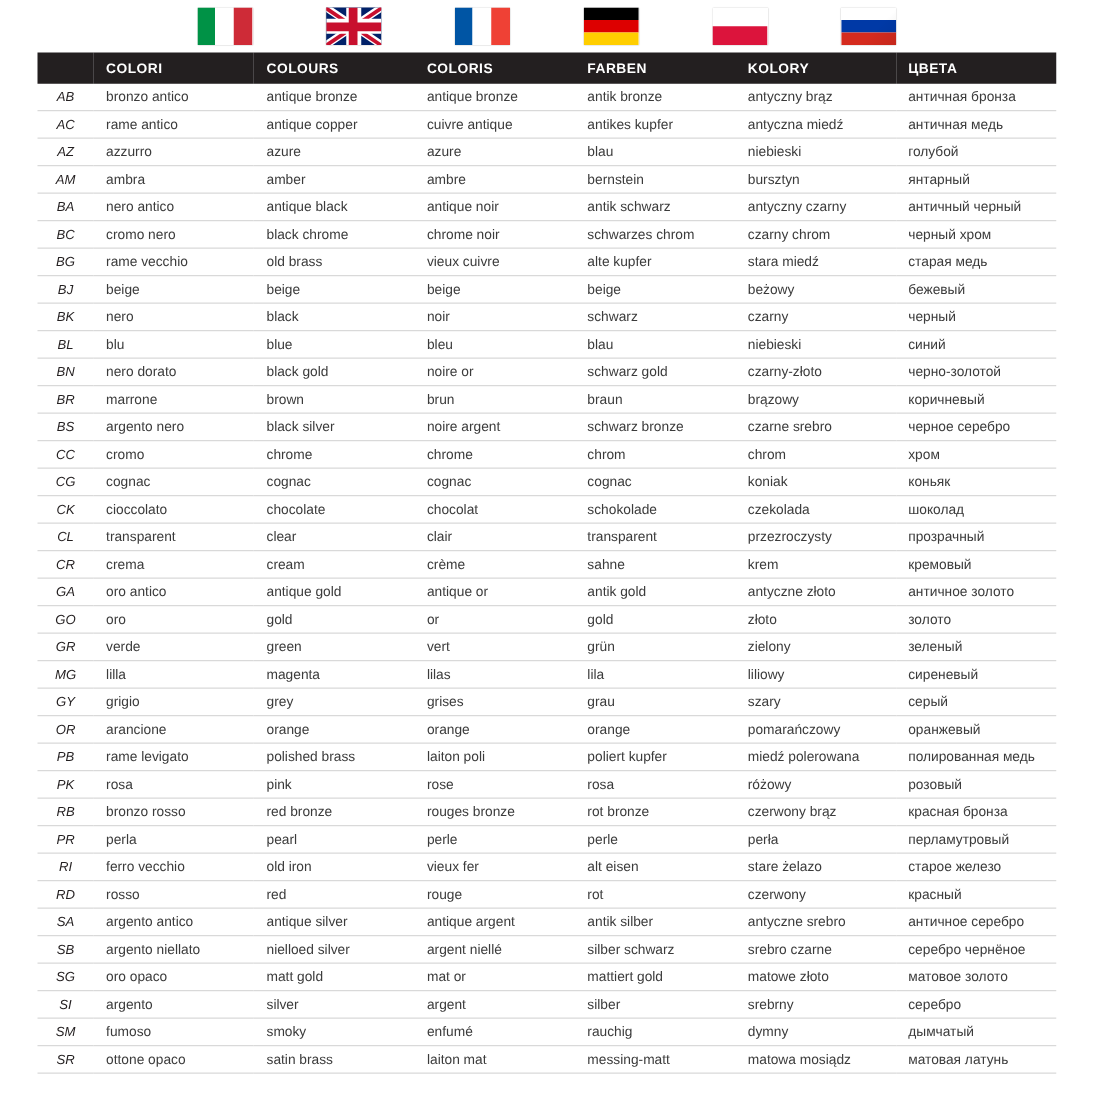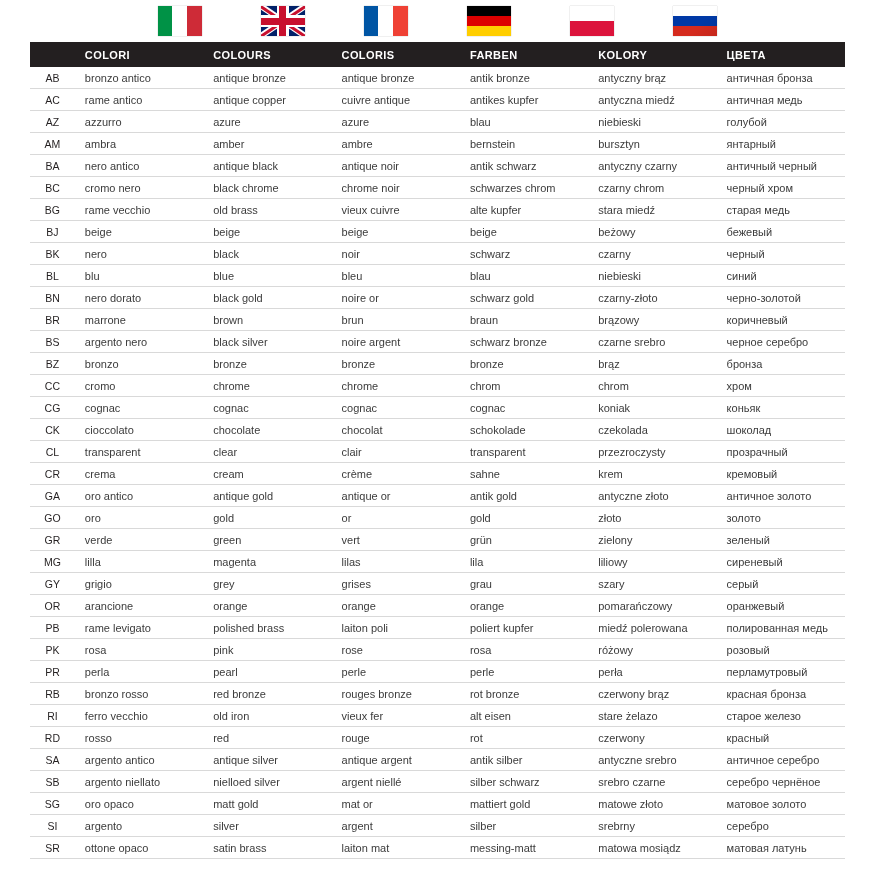--- a/index.html
+++ b/index.html
@@ -117,20 +117,21 @@
     font-size: 11px;
     white-space: nowrap;
     overflow: hidden;
   }
   table.color-table tbody td.code {
     text-align: center;
     padding-left: 0;
     color: #231f20;
     font-size: 10.5px;
     border-bottom: 1px solid #d9d9d9;
+    font-style: italic;
   }
   col.c-code { width: 36px; }
   col.c-lang { width: 103px; }
 </style>
 </head>
 <body>
 
 <div class="page">
 
   <div class="flags-row">
@@ -326,29 +327,20 @@
         <tr>
           <td class="code">BS</td>
           <td>argento nero</td>
           <td>black silver</td>
           <td>noire argent</td>
           <td>schwarz bronze</td>
           <td>czarne srebro</td>
           <td>черное серебро</td>
         </tr>
         <tr>
-          <td class="code">BZ</td>
-          <td>bronzo</td>
-          <td>bronze</td>
-          <td>bronze</td>
-          <td>bronze</td>
-          <td>brąz</td>
-          <td>бронза</td>
-        </tr>
-        <tr>
           <td class="code">CC</td>
           <td>cromo</td>
           <td>chrome</td>
           <td>chrome</td>
           <td>chrom</td>
           <td>chrom</td>
           <td>хром</td>
         </tr>
         <tr>
           <td class="code">CG</td>
@@ -452,38 +444,38 @@
         <tr>
           <td class="code">PK</td>
           <td>rosa</td>
           <td>pink</td>
           <td>rose</td>
           <td>rosa</td>
           <td>różowy</td>
           <td>розовый</td>
         </tr>
         <tr>
+          <td class="code">RB</td>
+          <td>bronzo rosso</td>
+          <td>red bronze</td>
+          <td>rouges bronze</td>
+          <td>rot bronze</td>
+          <td>czerwony brąz</td>
+          <td>красная бронза</td>
+        </tr>
+        <tr>
           <td class="code">PR</td>
           <td>perla</td>
           <td>pearl</td>
           <td>perle</td>
           <td>perle</td>
           <td>perła</td>
           <td>перламутровый</td>
         </tr>
         <tr>
-          <td class="code">RB</td>
-          <td>bronzo rosso</td>
-          <td>red bronze</td>
-          <td>rouges bronze</td>
-          <td>rot bronze</td>
-          <td>czerwony brąz</td>
-          <td>красная бронза</td>
-        </tr>
-        <tr>
           <td class="code">RI</td>
           <td>ferro vecchio</td>
           <td>old iron</td>
           <td>vieux fer</td>
           <td>alt eisen</td>
           <td>stare żelazo</td>
           <td>старое железо</td>
         </tr>
         <tr>
           <td class="code">RD</td>
@@ -524,20 +516,29 @@
         <tr>
           <td class="code">SI</td>
           <td>argento</td>
           <td>silver</td>
           <td>argent</td>
           <td>silber</td>
           <td>srebrny</td>
           <td>серебро</td>
         </tr>
         <tr>
+          <td class="code">SM</td>
+          <td>fumoso</td>
+          <td>smoky</td>
+          <td>enfumé</td>
+          <td>rauchig</td>
+          <td>dymny</td>
+          <td>дымчатый</td>
+        </tr>
+        <tr>
           <td class="code">SR</td>
           <td>ottone opaco</td>
           <td>satin brass</td>
           <td>laiton mat</td>
           <td>messing-matt</td>
           <td>matowa mosiądz</td>
           <td>матовая латунь</td>
         </tr>
       </tbody>
   </table>

